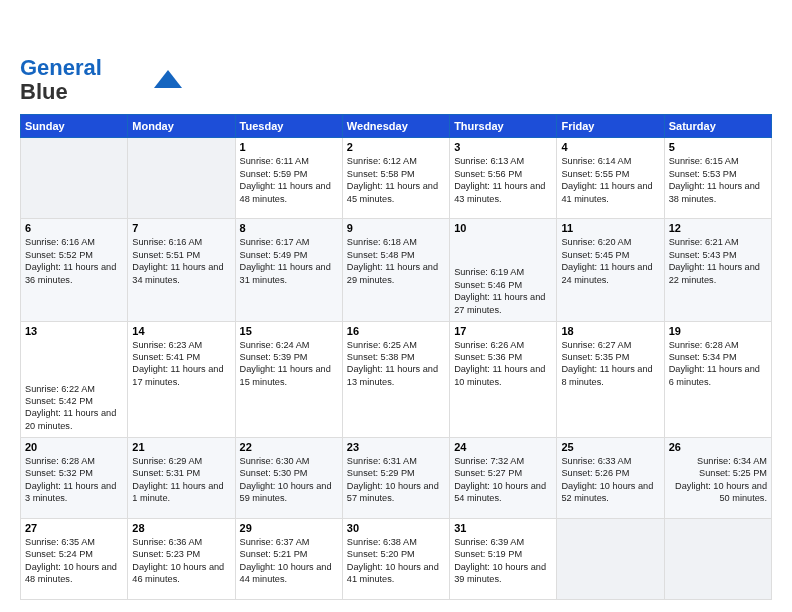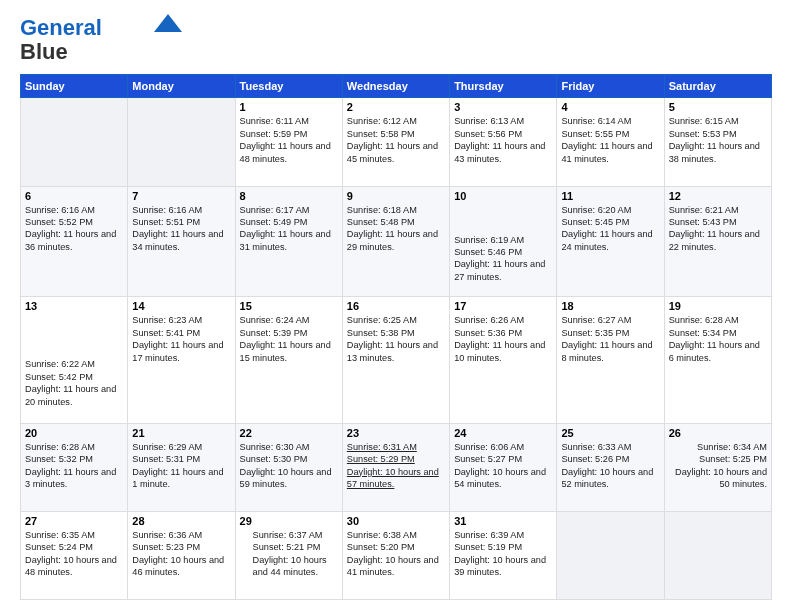--- a/index.html
+++ b/index.html
@@ -36,21 +36,22 @@
     }
     .logo-text span.blue { color: #1565c0; }
     .logo-icon {
       width: 28px;
       height: 18px;
       margin-left: 52px;
       margin-top: -2px;
     }
     .logo-row {
       display: flex;
-      align-items: flex-start;
+      align-items: center;
+      margin-top: 40px;
     }
     .title-block {
       text-align: right;
     }
     .month-title {
       font-size: 36px;
       font-weight: bold;
       color: #333;
       line-height: 1.1;
     }
@@ -268,27 +269,27 @@
 Daylight: 11 hours and 1 minute.</div>
           </td>
           <td>
             <span class="day-num">22</span>
             <div class="day-info" style="white-space: pre-line;">Sunrise: 6:30 AM
 Sunset: 5:30 PM
 Daylight: 10 hours and 59 minutes.</div>
           </td>
           <td>
             <span class="day-num">23</span>
-            <div class="day-info" style="white-space: pre-line; text-decoration: underline;">Sunrise: 6:31 AM
+            <div class="day-info" style="white-space: pre-line;">Sunrise: 6:31 AM
 Sunset: 5:29 PM
 Daylight: 10 hours and 57 minutes.</div>
           </td>
           <td>
             <span class="day-num">24</span>
-            <div class="day-info" style="white-space: pre-line;">Sunrise: 6:06 AM
+            <div class="day-info" style="white-space: pre-line;">Sunrise: 7:32 AM
 Sunset: 5:27 PM
 Daylight: 10 hours and 54 minutes.</div>
           </td>
           <td>
             <span class="day-num">25</span>
             <div class="day-info" style="white-space: pre-line;">Sunrise: 6:33 AM
 Sunset: 5:26 PM
 Daylight: 10 hours and 52 minutes.</div>
           </td>
           <td>
@@ -306,21 +307,21 @@
 Daylight: 10 hours and 48 minutes.</div>
           </td>
           <td>
             <span class="day-num">28</span>
             <div class="day-info" style="white-space: pre-line;">Sunrise: 6:36 AM
 Sunset: 5:23 PM
 Daylight: 10 hours and 46 minutes.</div>
           </td>
           <td>
             <span class="day-num">29</span>
-            <div class="day-info" style="white-space: pre-line; margin-left: 13px;">Sunrise: 6:37 AM
+            <div class="day-info" style="white-space: pre-line;">Sunrise: 6:37 AM
 Sunset: 5:21 PM
 Daylight: 10 hours and 44 minutes.</div>
           </td>
           <td>
             <span class="day-num">30</span>
             <div class="day-info" style="white-space: pre-line;">Sunrise: 6:38 AM
 Sunset: 5:20 PM
 Daylight: 10 hours and 41 minutes.</div>
           </td>
           <td>

